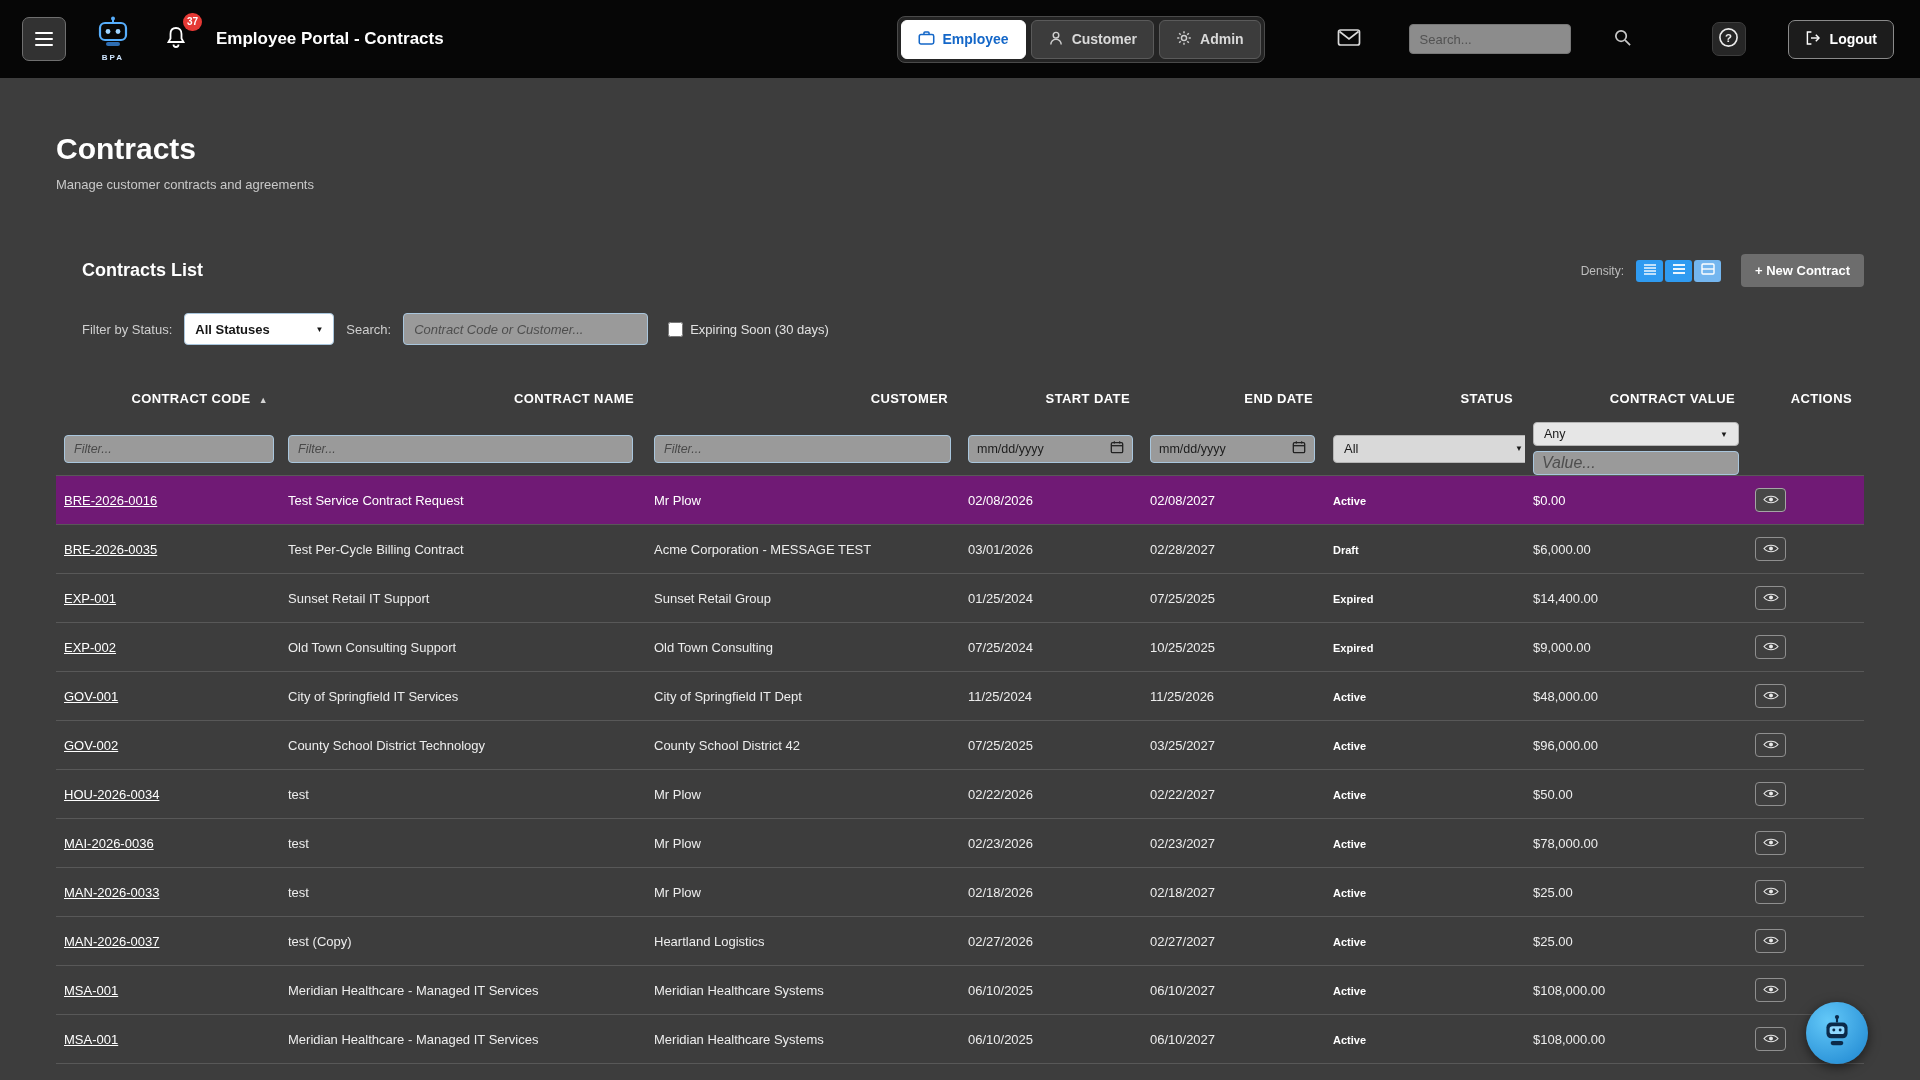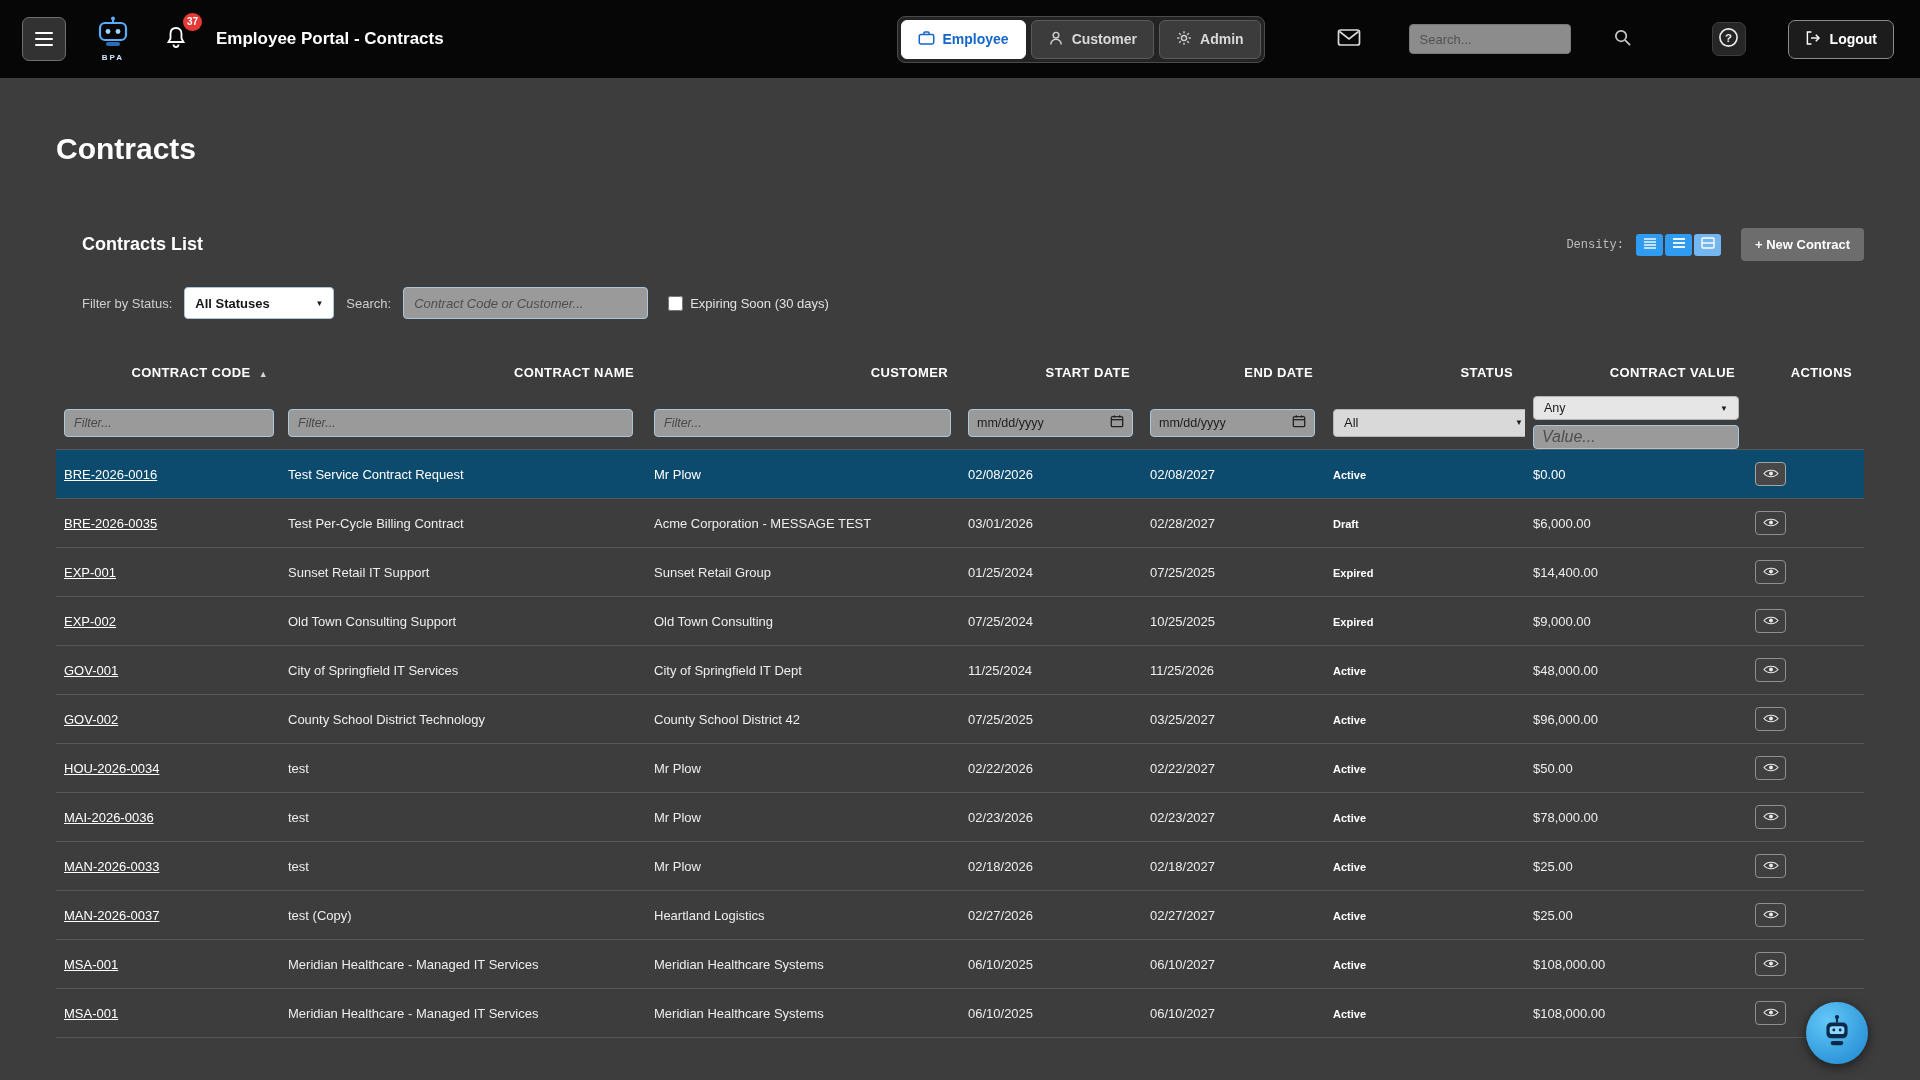--- a/index.html
+++ b/index.html
@@ -63,21 +63,21 @@
   }
 
   
   .content { padding:0 56px; }
   .page-title { margin:54px 0 0; font-size:30px; color:#fff; font-weight:600; }
   .page-subtitle { margin:11px 0 0; font-size:13px; color:#c9c9c9; }
 
   .list-header { margin-top:62px; display:flex; align-items:center; justify-content:space-between; }
   .list-header h2 { font-size:18px; color:#fff; margin:0; padding-left:26px; font-weight:bold; }
   .list-header-right { display:flex; align-items:center; }
-  .density-label { font-size:12px; color:#bdbdbd; margin-right:10px;font-family:Liberation Mono, monospace; }
+  .density-label { font-size:12px; color:#bdbdbd; margin-right:10px; }
   .density-group { display:flex; }
   .density-btn {
     width:27px; height:22px; background:#2f9bf1; border:none; border-radius:3px;
     display:flex; align-items:center; justify-content:center; margin-left:2px;
   }
   .density-btn.light { background:#74b6ef; }
   .new-contract-btn {
     margin-left:20px; background:#6d6d6d; color:#fff; font-weight:bold; font-size:13px;
     border:none; border-radius:4px; padding:9px 14px;
   }
@@ -130,21 +130,21 @@
 
   .contracts-table tbody tr { border-top:1px solid #585858; }
   .contracts-table tbody tr:last-child { border-bottom:1px solid #585858; }
   .contracts-table td { font-size:13px; color:#ededed; height:49px; padding:0 12px 0 8px; overflow:hidden; white-space:nowrap; }
   .code-link { color:#fff; text-decoration:underline; }
   .status-badge { font-size:11px; font-weight:bold; color:#fff; }
   .eye-btn {
     width:31px; height:24px; background:#3f3f3f; border:1px solid #8f8f8f; border-radius:4px;
     display:flex; align-items:center; justify-content:center;
   }
-  tr.selected { background:#0c4a6e; }
+  tr.selected { background:#701a75; }
   tr.selected td { color:#ffffff; }
   tr.selected .eye-btn { background:#474747; border-color:#a5a5a5; }
 
   
   .chat-fab {
     position:fixed; right:52px; bottom:16px; width:62px; height:62px; border-radius:50%;
     background:radial-gradient(circle at 35% 30%, #63c8f8, #1b84cf);
     border:none; box-shadow:0 3px 12px rgba(0,0,0,.55);
     display:flex; align-items:center; justify-content:center;
   }
@@ -262,20 +262,21 @@
         <line x1="7.5" y1="10" x2="17" y2="10" stroke="#fff" stroke-width="1.8"></line>
         <path d="M13.5 6 L17.5 10 L13.5 14" fill="none" stroke="#fff" stroke-width="1.8"></path>
       </svg>
     </span>
     <span>Logout</span>
   </button>
 </header>
 
 <main class="content">
   <h1 class="page-title">Contracts</h1>
+  <p class="page-subtitle">Manage customer contracts and agreements</p>
 
   <section>
     <div class="list-header">
       <h2>Contracts List</h2>
       <div class="list-header-right">
         <span class="density-label">Density:</span>
         <div class="density-group">
           <button class="density-btn">
             <span>
               <svg width="14" height="12" viewBox="0 0 14 12">

